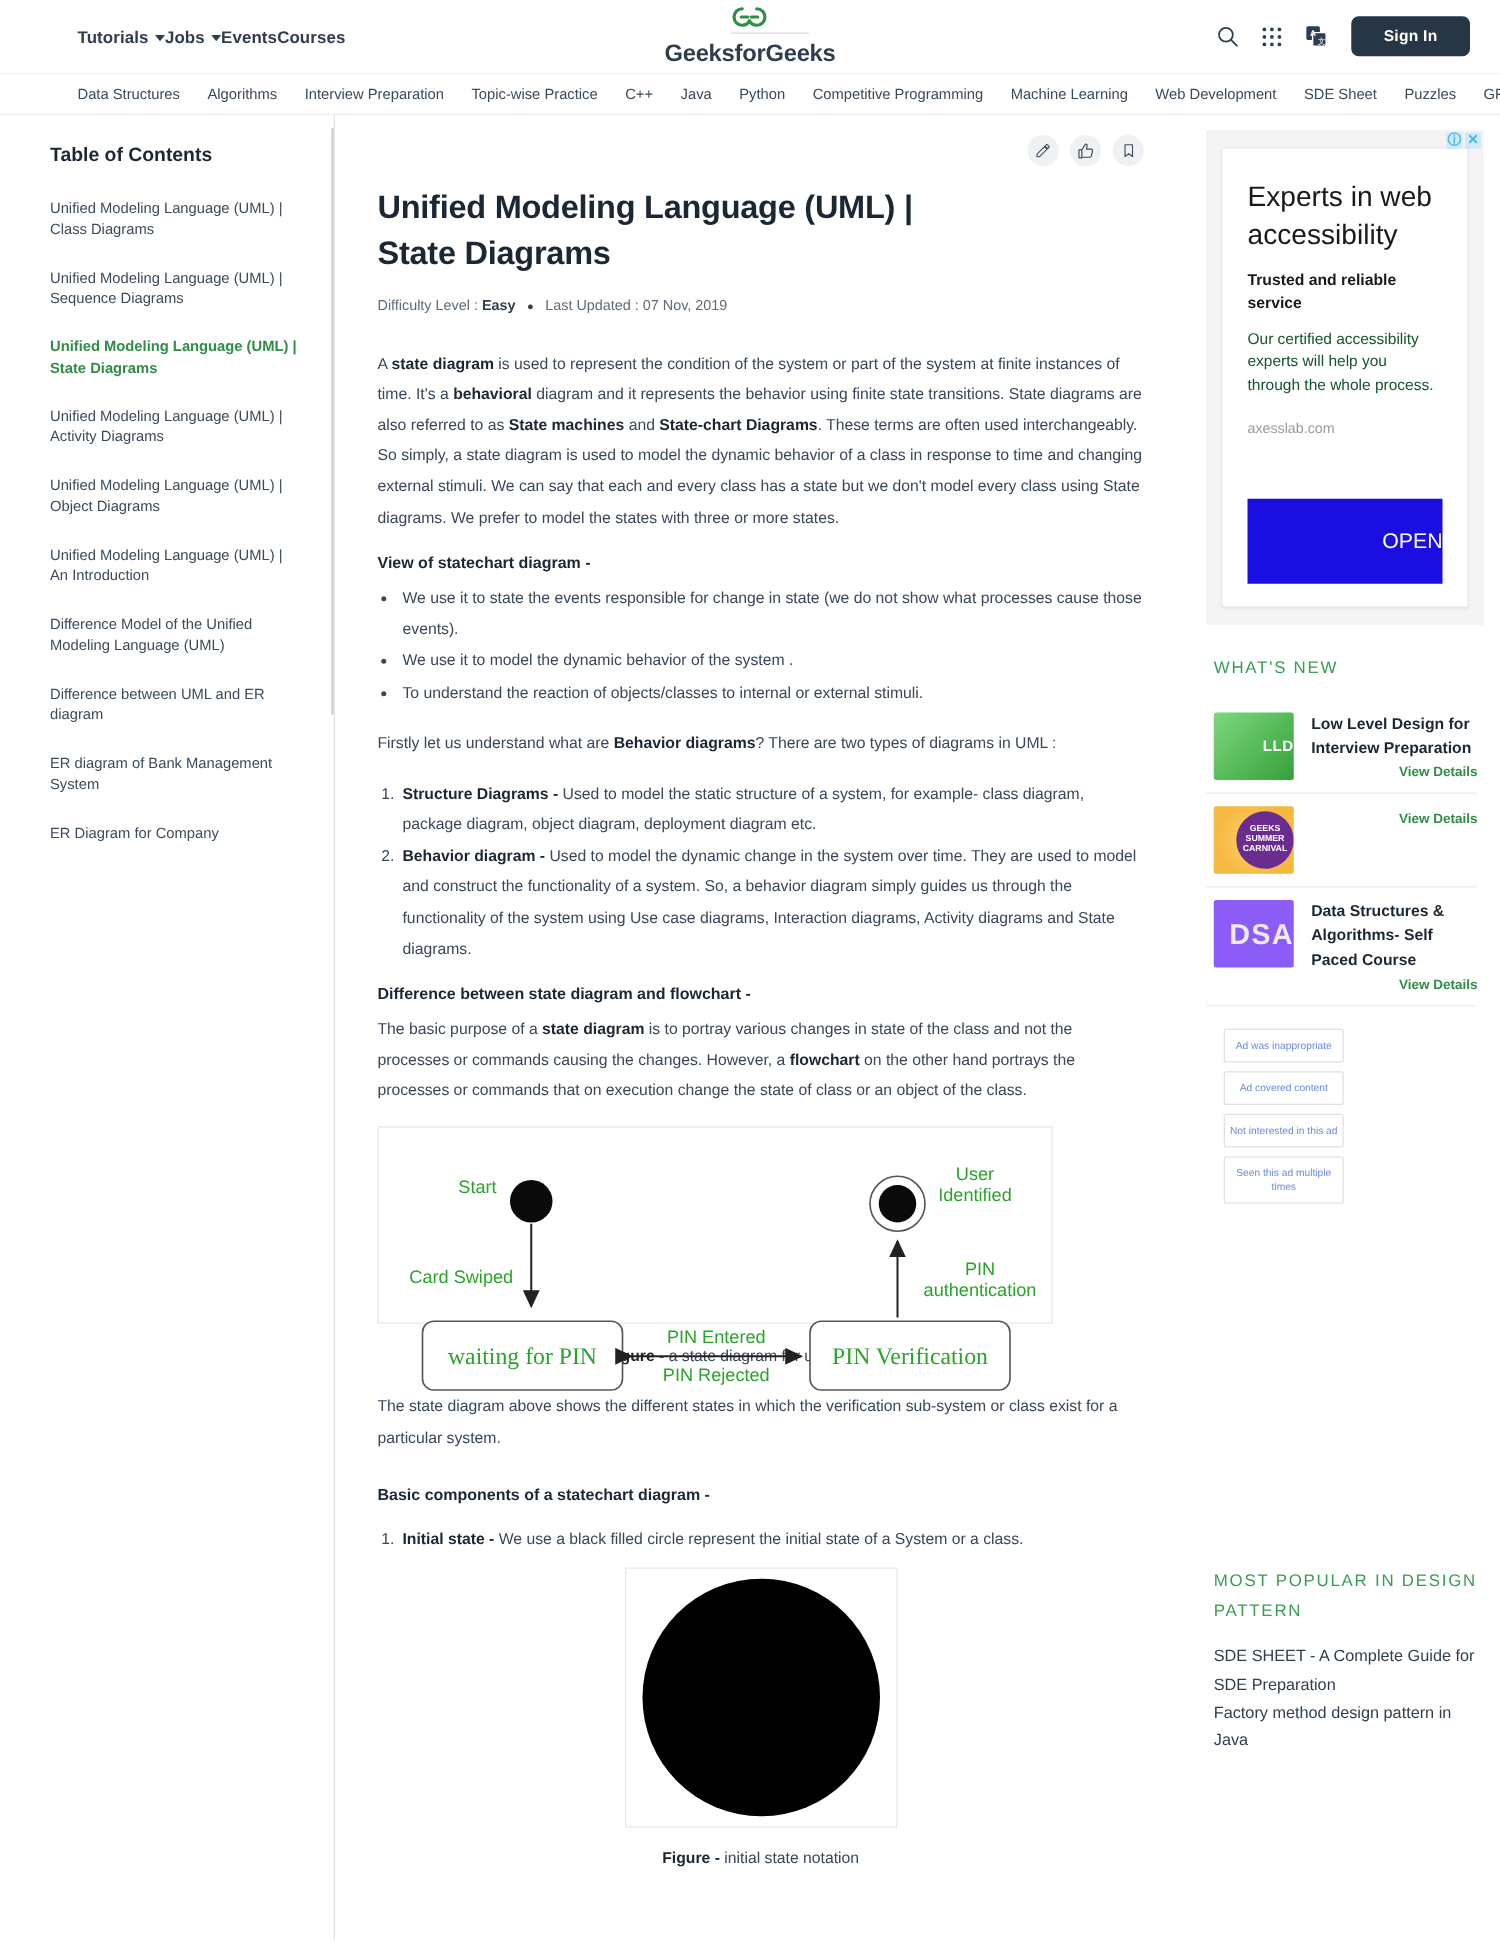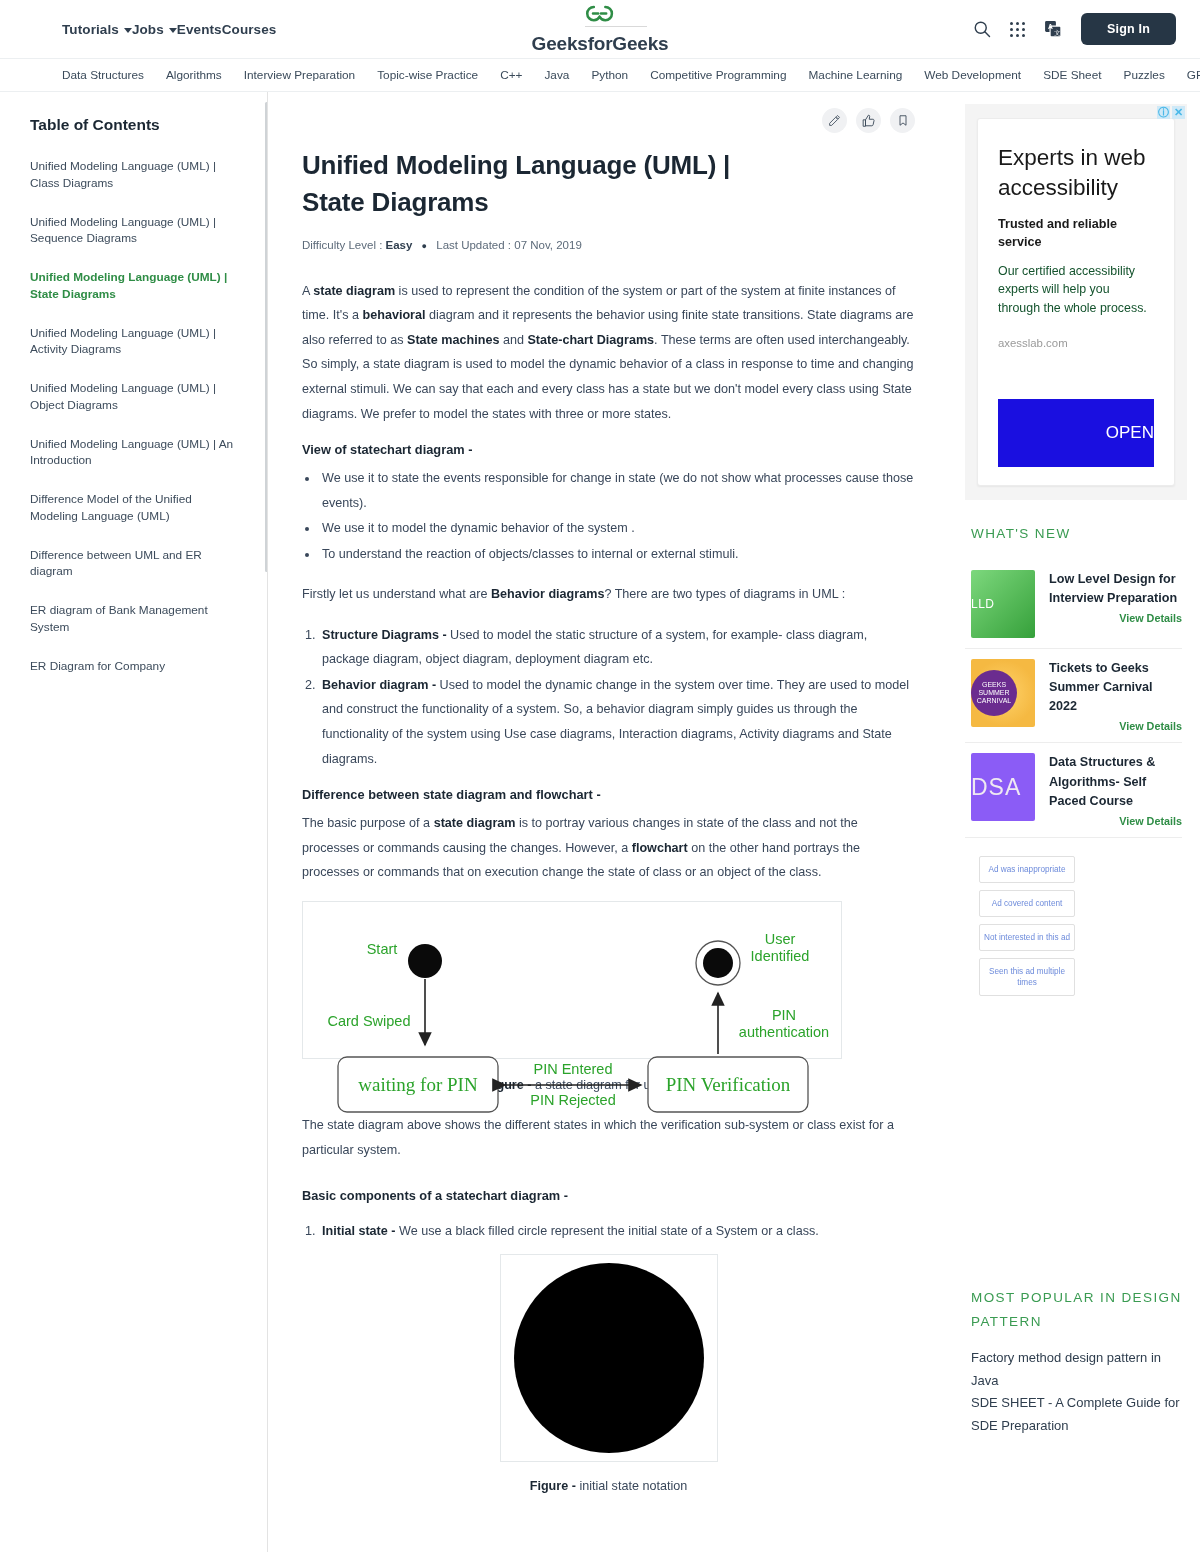--- a/index.html
+++ b/index.html
@@ -59,21 +59,21 @@
     font-size: 11.8px; color: #3a4a5a; white-space: nowrap;
   }
   .catbar .cat { cursor: pointer; }
 
   
   .layout { display: flex; height: calc(1553px - 58px - 35px); }
 
   
   .toc {
     width: 268px; flex: 0 0 268px;
-    padding: 24px 28px 0 30px;
+    padding: 24px 28px 0 40px;
     border-right: 1px solid #e3e3e3;
     position: relative;
     overflow: hidden;
   }
   .toc-scroll {
     position: absolute; right: -1px; top: 10px;
     width: 3px; height: 470px; background: #cfd3d6; border-radius: 2px;
   }
   .toc h2 { font-size: 15.5px; font-weight: 700; color: #1b2733; margin-bottom: 24px; }
   .toc-item {
@@ -168,23 +168,23 @@
   }
 
   .railhead {
     font-size: 13.5px; letter-spacing: 1.4px; color: #3a9b52;
     font-weight: 500; line-height: 1.75; margin: 22px 0 14px 6px;
   }
   .nrow {
     display: flex; gap: 14px; padding: 10px 0 10px 6px;
     border-bottom: 1px solid #ededed; align-items: flex-start;
   }
-  .nthumb { width: 64px; height: 68px; flex: 0 0 64px; border-radius: 2px;
-            display: flex; align-items: center; justify-content: flex-start;
-            color: #fff; font-weight: 400; overflow: hidden; position: relative; }
+  .nthumb { width: 64px; height: 54px; flex: 0 0 64px; border-radius: 2px;
+            display: flex; align-items: center; justify-content: flex-end;
+            color: #fff; font-weight: 700; overflow: hidden; position: relative; }
   .t-lld { background: linear-gradient(135deg,#7dd87d 0%,#35a03a 100%); }
   .t-car { background: radial-gradient(circle at 50% 50%, #ffd36b 0%, #f5b942 70%); }
   .t-dsa { background: #8b5cf6; }
   .lldbadge { font-size: 12px; letter-spacing: .5px; }
   .carbadge { background:#6b2c8f; color:#fff; font-size:7px; border-radius: 50%;
               width:46px; height:46px; display:flex; align-items:center;
               justify-content:center; text-align:center; line-height:1.15; flex-direction:column;}
   .dsabadge { font-size: 23px; letter-spacing: 1px; color: #efe9f2; }
   .nbody { flex: 1 1 auto; min-width: 0; }
   .ntitle { font-size: 12.6px; line-height: 1.52; color: #1b2733; font-weight: 600; }
@@ -420,21 +420,20 @@
       <div class="nbody">
         <div class="ntitle">Low Level Design for Interview Preparation</div>
         <div class="nlink">View Details</div>
       </div>
         </div>
         <div class="nrow">
       <div class="nthumb t-car">
             <span class="carbadge">GEEKS SUMMER CARNIVAL</span>
           </div>
       <div class="nbody">
-        <div class="ntitle">Tickets to Geeks Summer Carnival 2022</div>
         <div class="nlink">View Details</div>
       </div>
         </div>
         <div class="nrow">
       <div class="nthumb t-dsa">
             <span class="dsabadge">DSA</span>
           </div>
       <div class="nbody">
         <div class="ntitle">Data Structures &amp; Algorithms- Self Paced Course</div>
         <div class="nlink">View Details</div>
@@ -444,17 +443,17 @@
 
     <div class="fbwrap" id="fbList">
         <div class="fbbtn">Ad was inappropriate</div>
         <div class="fbbtn">Ad covered content</div>
         <div class="fbbtn">Not interested in this ad</div>
         <div class="fbbtn">Seen this ad multiple times</div>
       </div>
 
     <div class="railhead" style="margin-top:290px">MOST POPULAR IN DESIGN PATTERN</div>
     <div id="popList">
+        <div class="poplink">SDE SHEET - A Complete Guide for SDE Preparation</div>
         <div class="poplink">Factory method design pattern in Java</div>
-        <div class="poplink">SDE SHEET - A Complete Guide for SDE Preparation</div>
       </div>
   </aside>
 </div>
 
 </body></html>

